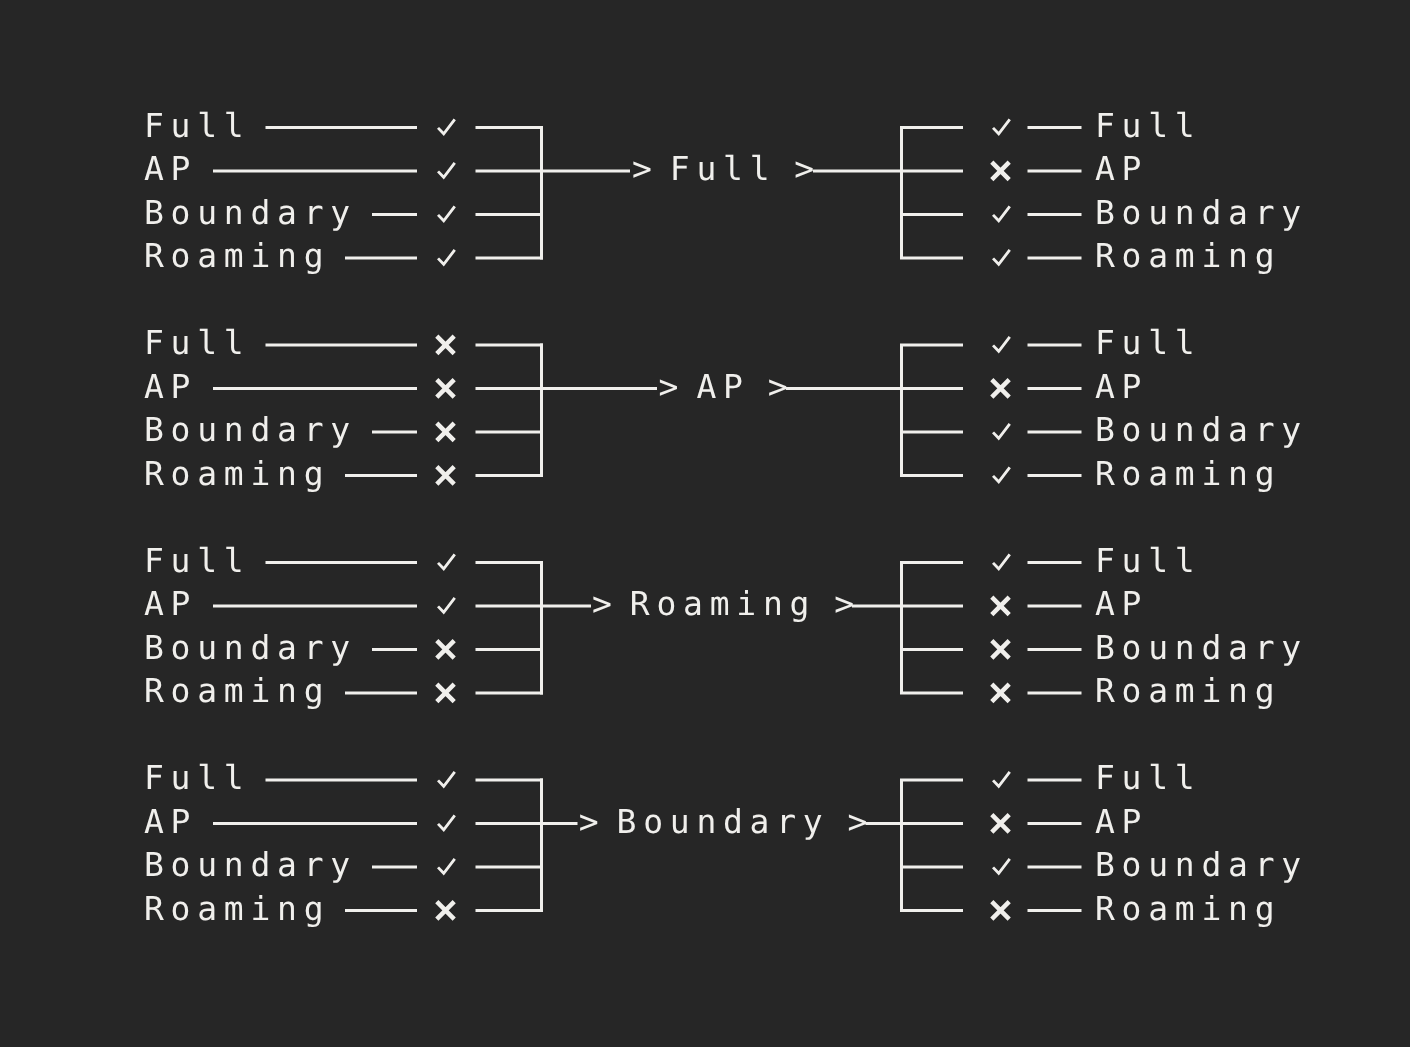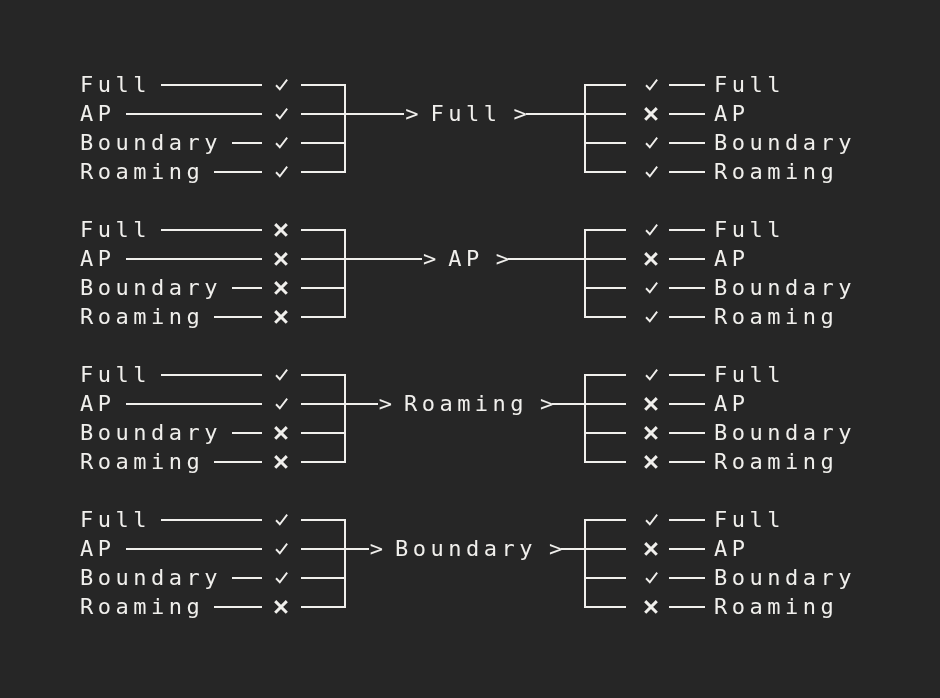--- a/index.html
+++ b/index.html
@@ -5,21 +5,21 @@
   :root { --fg: #f0efec; }
   html,body { margin:0; padding:0; }
   body {
     width: 940px; height: 698px;
     background: #262626;
     overflow: hidden;
     font-family: "DejaVu Sans Mono", monospace;
   }
   .canvas { position: relative; width: 940px; height: 698px; }
 
-  .group { position: absolute; left: 0; width: 764px; height: 116px; padding-left: 42px; }
+  .group { position: absolute; left: 16px; width: 764px; height: 116px; padding-left: 42px; }
   .g0 { top: 70px; } .g1 { top: 215px; } .g2 { top: 360px; } .g3 { top: 505px; }
 
   .row { position: absolute; height: 29px; display: flex; align-items: center; }
   .r0 { top: 0; } .r1 { top: 29px; } .r2 { top: 58px; } .r3 { top: 87px; }
 
   .lrow { left: 80px; width: 210px; gap: 10px; }
   .rrow { left: 642px; gap: 9px; }
 
   .t {
     font-size: 22px; letter-spacing: 4.5px; color: var(--fg);

